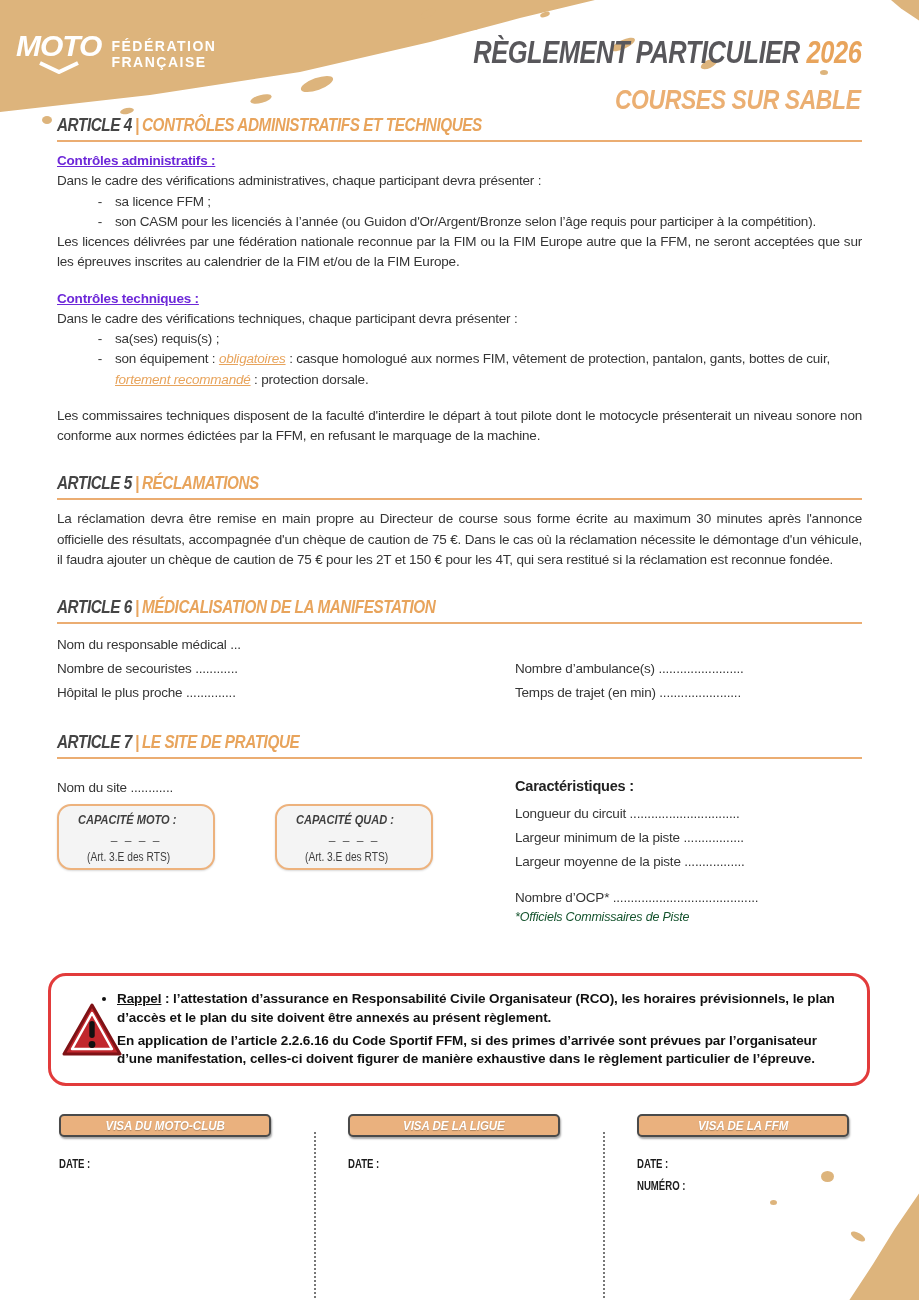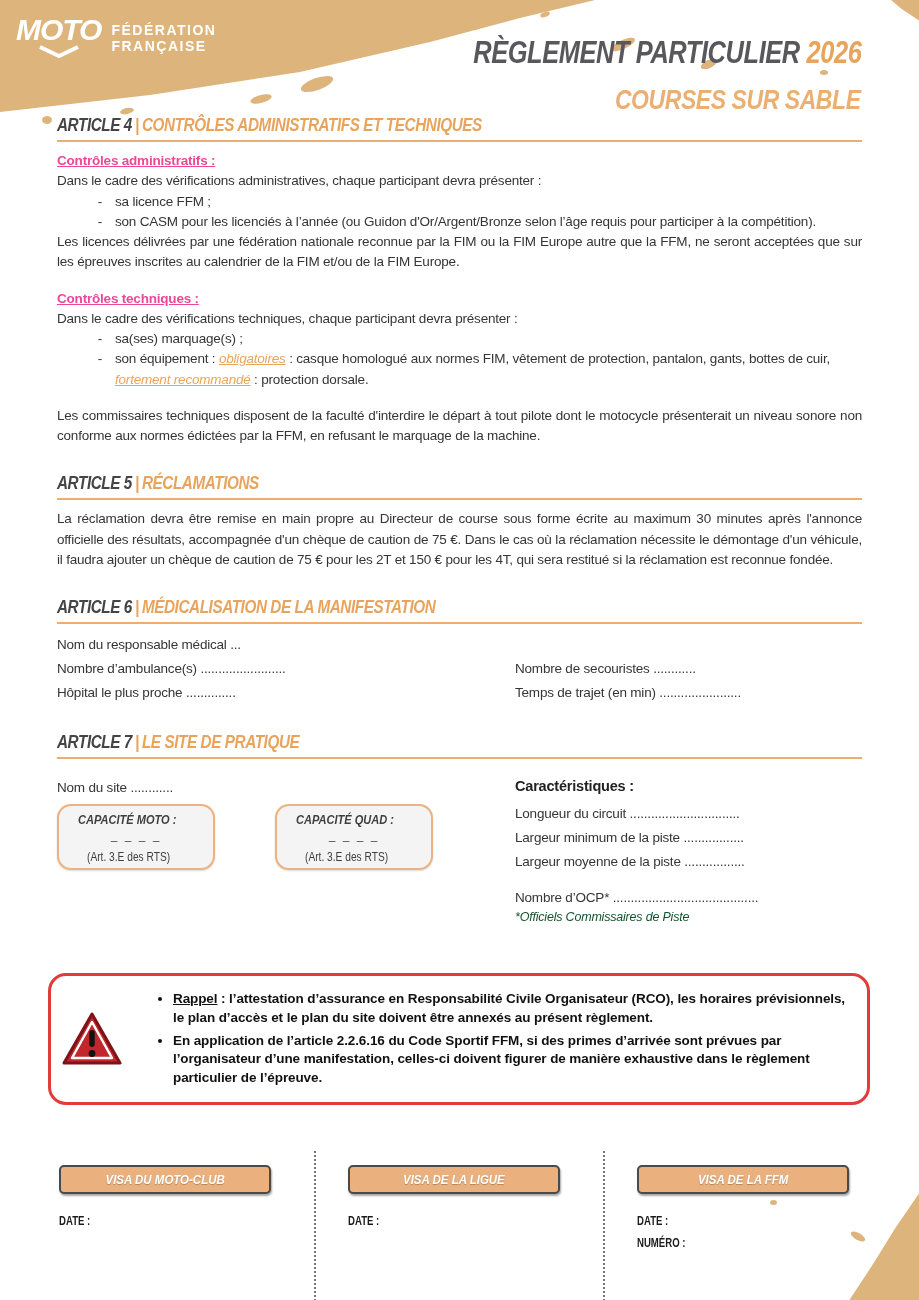--- a/index.html
+++ b/index.html
@@ -15,41 +15,41 @@
   .band { position:absolute; top:0; left:0; width:919px; height:140px; pointer-events:none; }
   .band-main { position:absolute; top:0; left:0; width:640px; height:125px;
     background:#DDB47C; clip-path: polygon(0 0, 595px 0, 520px 18px, 430px 42px, 300px 72px, 150px 95px, 0 112px); }
   .speck { position:absolute; background:#DDB47C; border-radius:50%; }
   .corner-tr { position:absolute; top:0; right:0; width:40px; height:34px;
     background:#DDB47C; clip-path: polygon(100% 0, 100% 60%, 55% 25%, 30% 0); }
   .corner-br { position:absolute; right:0; bottom:0; width:120px; height:130px;
     background:#DDB47C; clip-path: polygon(100% 18%, 100% 100%, 42% 100%, 62% 72%, 80% 45%); }
 
   
-  .logo { position:absolute; top:16px; left:16px; display:flex; align-items:flex-start; gap:10px; color:#fff; }
+  .logo { position:absolute; top:32px; left:16px; display:flex; align-items:flex-start; gap:10px; color:#fff; }
   .logo-brand { font-size:30px; font-weight:bold; font-style:italic; letter-spacing:-1px; line-height:0.9; }
   .logo-chev { display:block; margin:2px auto 0; }
   .logo-org { font-size:14px; font-weight:bold; letter-spacing:1.5px; line-height:1.15; padding-top:6px; }
 
   
   .doc-title { position:absolute; top:30px; right:58px; text-align:right; }
   .cxr { display:inline-block; transform:scaleX(0.82); transform-origin:100% 50%; white-space:nowrap; }
   .title-main { font-size:31px; font-weight:bold; font-style:italic; color:#58575B; letter-spacing:-0.5px; }
   .title-year { color:#E8A45C; }
   .title-sub  { font-size:28px; font-weight:bold; font-style:italic; color:#EBAF72; margin-top:2px; letter-spacing:-0.5px; }
 
   
   .content { position:absolute; top:112px; left:57px; width:805px; }
 
   .art-head { border-bottom:2px solid #EBAD72; padding-bottom:1px; margin-bottom:9px; white-space:nowrap; }
   .cxl { display:inline-block; transform:scaleX(0.85); transform-origin:0 50%; white-space:nowrap; }
   .art-num { font-size:18px; font-weight:bold; font-style:italic; color:#454545; letter-spacing:-0.5px; }
   .art-title { font-size:18px; font-weight:bold; font-style:italic; color:#E8A45C; letter-spacing:-0.5px; }
 
-  .sub-head { font-weight:bold; text-decoration:underline; color:#ec4899; }
+  .sub-head { font-weight:bold; text-decoration:underline; color:#6d28d9; }
   p { margin:0; }
   .just { text-align:justify; }
   .dash-li { display:flex; }
   .dash-li .dash { width:30px; text-align:center; flex:0 0 30px; margin-left:28px; }
   .dash-li .li-text { flex:1; }
   .hl { color:#E8A45C; font-style:italic; text-decoration:underline; }
 
   .gap-s { height:8px; } .gap-m { height:16px; } .gap-l { height:24px; }
 
   
@@ -63,32 +63,32 @@
   .cap-box { width:158px; height:66px; background:#F4F4F4; border:2px solid #EDB27D; border-radius:14px;
     text-align:center; padding-top:4px; box-shadow:0 1px 2px rgba(0,0,0,0.15); }
   .cap-title { font-size:13px; font-weight:bold; font-style:italic; color:#3f3f3f; text-decoration:underline; letter-spacing:0; }
   .cap-dash { color:#555; font-size:12px; letter-spacing:2px; line-height:1.1; margin-top:5px; }
   .cap-note { font-size:12px; color:#3f3f3f; letter-spacing:0; }
   .ocp-line { margin-top:14px; }
   .ocp-note { font-style:italic; font-size:12.5px; color:#14532d; }
 
   
   .warn { position:relative; margin-top:46px; margin-left:-9px; width:822px;
-    border:3px solid #E23B3B; border-radius:18px; padding:10px 16px 10px 104px; }
+    border:3px solid #E23B3B; border-radius:18px; padding:10px 16px 10px 48px; }
   .warn-icon { position:absolute; left:10px; top:50%; transform:translateY(-50%); }
   .warn ul { margin:0; padding-left:18px; }
   .warn li { font-weight:bold; color:#111; font-size:13.5px; line-height:1.4; margin:4px 0; letter-spacing:-0.1px; }
   .warn .u { text-decoration:underline; }
 
   
   .visa { display:flex; margin-top:28px; }
   .visa-col { flex:1; padding:0 2px; }
   .visa-div { flex:0 0 0; border-left:2px dotted #777; margin:18px 30px 0 30px; height:190px; }
-  .visa-btn { width:212px; height:29px; background:#EAB17E; border:2px solid #4a4a4a; border-radius:5px;
-    box-shadow:1px 2px 2px rgba(0,0,0,0.35); display:flex; align-items:center; justify-content:center;margin-top:32px; }
+  .visa-btn { width:212px; height:23px; background:#EAB17E; border:2px solid #4a4a4a; border-radius:5px;
+    box-shadow:1px 2px 2px rgba(0,0,0,0.35); display:flex; align-items:center; justify-content:center; }
   .visa-btn .cxl { transform-origin:50% 50%; transform:scaleX(0.85); }
   .visa-btn-label { color:#fff; font-weight:bold; font-style:italic; font-size:13.5px; letter-spacing:0;
     text-shadow:0 1px 1px rgba(0,0,0,0.25); }
   .visa-field { margin-top:4px; font-weight:bold; font-size:12px; color:#1c1c1c; letter-spacing:0;text-decoration:underline; }
   .visa-field .cxl { transform:scaleX(0.8); }
   .visa-fields { margin-top:18px; }
 </style>
 </head>
 <body>
 
@@ -153,21 +153,21 @@
     <span class="li-text">son CASM pour les licenciés à l’année (ou Guidon d'Or/Argent/Bronze selon l’âge requis pour participer à la compétition).</span>
   </div>
   <p class="just">Les licences délivrées par une fédération nationale reconnue par la FIM ou la FIM Europe autre que la FFM, ne seront acceptées que sur les épreuves inscrites au calendrier de la FIM et/ou de la FIM Europe.</p>
 
   <div class="gap-m"></div>
 
   <p class="sub-head">Contrôles techniques :</p>
   <p>Dans le cadre des vérifications techniques, chaque participant devra présenter :</p>
   <div class="dash-li">
     <span class="dash">-</span>
-    <span class="li-text">sa(ses) marquage(s) ;</span>
+    <span class="li-text">sa(ses) requis(s) ;</span>
   </div>
   <div class="dash-li">
     <span class="dash">-</span>
     <span class="li-text"><span>son équipement : </span><span class="hl">obligatoires</span><span> : casque homologué aux normes FIM, vêtement de protection, pantalon, gants, bottes de cuir, </span><span class="hl">fortement recommandé</span><span> : protection dorsale.</span></span>
   </div>
 
   <div class="gap-m"></div>
   <p class="just">Les commissaires techniques disposent de la faculté d'interdire le départ à tout pilote dont le motocycle présenterait un niveau sonore non conforme aux normes édictées par la FFM, en refusant le marquage de la machine.</p>
 
   <div class="gap-l"></div>
@@ -182,22 +182,22 @@
   <div class="gap-l"></div>
 
   <div class="art-head">
     <span class="cxl"><span class="art-num">ARTICLE 6</span>
     <span class="art-title">|</span>
     <span class="art-title">MÉDICALISATION DE LA MANIFESTATION</span></span>
   </div>
   <div class="grid2">
     <div class="row-h">Nom du responsable médical ...</div>
     <div class="row-h"></div>
+    <div class="row-h">Nombre de secouristes ............</div>
     <div class="row-h">Nombre d’ambulance(s)  ........................</div>
-    <div class="row-h">Nombre de secouristes ............</div>
     <div class="row-h">Hôpital le plus proche ..............</div>
     <div class="row-h">Temps de trajet (en min)  .......................</div>
   </div>
 
   <div class="gap-l"></div>
 
   <div class="art-head">
     <span class="cxl"><span class="art-num">ARTICLE 7</span>
     <span class="art-title">|</span>
     <span class="art-title">LE SITE DE PRATIQUE</span></span>

